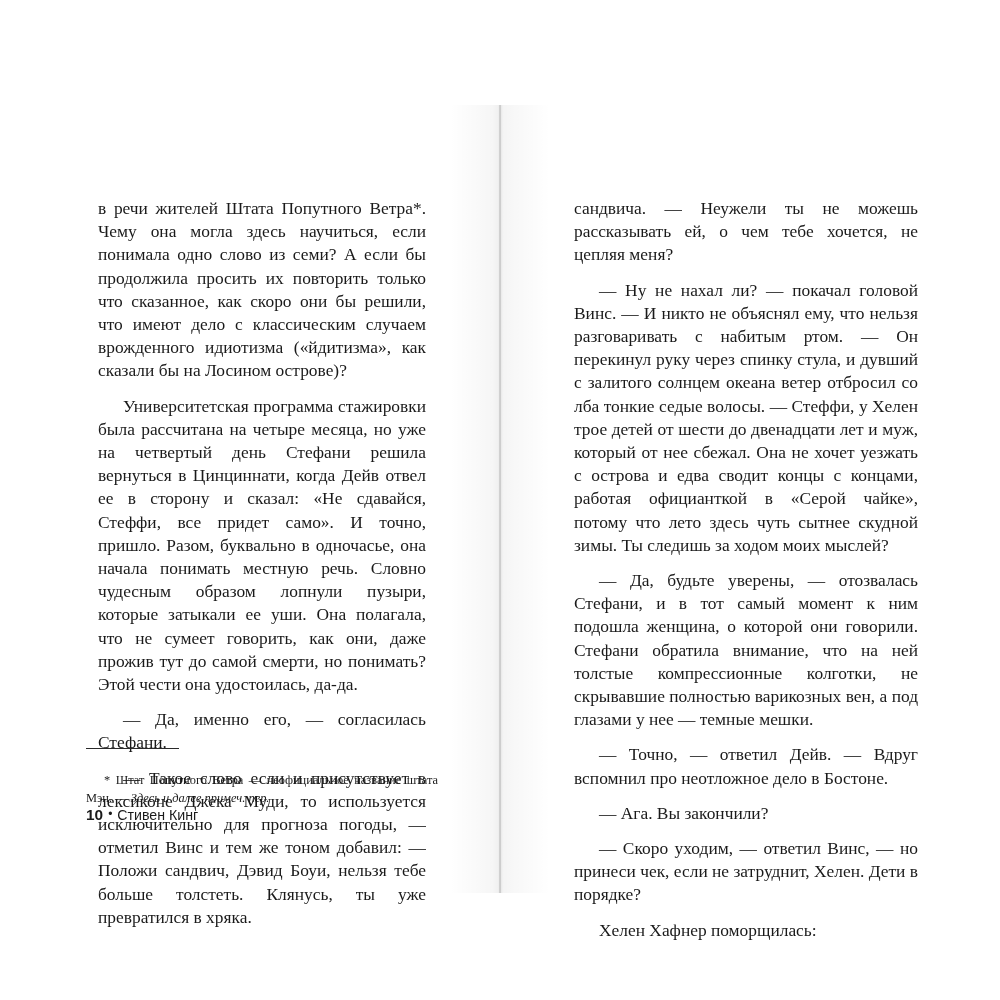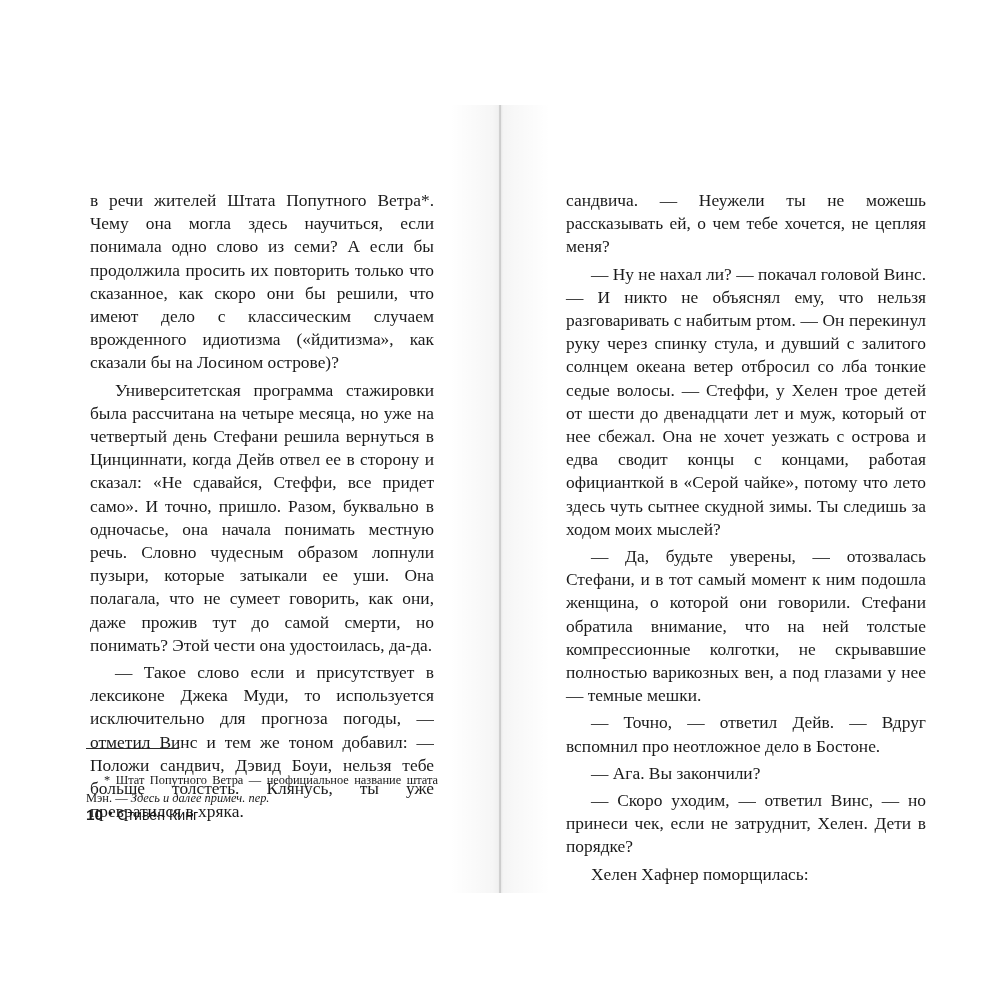--- a/index.html
+++ b/index.html
@@ -69,21 +69,21 @@
 
   .body-text {
     font-size: 17.4px;
     line-height: 23.2px;
     text-align: justify;
     text-justify: inter-word;
     hyphens: manual;
     -webkit-hyphens: manual;
   }
   .body-text p {
-    margin: 4px;
+    margin: 12px;
     text-indent: 25px;
   }
   .body-text p.noindent {
     text-indent: 0;
   }
 
   
   .footnote {
     position: absolute;
     left: 86px;
@@ -138,20 +138,21 @@
 <div id="spread">
 
   <div class="paper"></div>
   <div class="gutter"></div>
   <div class="gutter-crease"></div>
 
   <div class="page page-left">
     <div class="body-text">
       <p class="noindent">в речи жителей Штата Попутного Ветра*. Чему она могла здесь научиться, если понимала одно слово из семи? А если бы продолжила просить их повторить только что сказанное, как скоро они бы решили, что имеют дело с классическим случаем врожденного идиотизма («йдитизма», как сказали бы на Лосином острове)?</p>
       <p>Университетская программа стажировки была рассчитана на четыре месяца, но уже на четвертый день Стефани решила вернуться в Цинциннати, когда Дейв отвел ее в сторону и сказал: «Не сдавайся, Стеффи, все придет само». И точно, пришло. Разом, буквально в одночасье, она начала понимать местную речь. Словно чудесным образом лопнули пузыри, которые затыкали ее уши. Она полагала, что не сумеет говорить, как они, даже прожив тут до самой смерти, но понимать? Этой чести она удостоилась, да-да.</p>
+      <p>— Да, именно его, — согласилась Стефани.</p>
       <p>— Такое слово если и присутствует в лексиконе Джека Муди, то используется исключительно для прогноза погоды, — отметил Винс и тем же тоном добавил: — Положи сандвич, Дэвид Боуи, нельзя тебе больше толстеть. Клянусь, ты уже превратился в хряка.</p>
     </div>
   </div>
 
   <div class="footnote-rule"></div>
   <div class="footnote">
     <p><span>*</span><span> Штат Попутного Ветра — неофициальное название штата Мэн. — </span><span class="src">Здесь и далее примеч. пер.</span></p>
   </div>
 
   <div class="footer footer-left">

